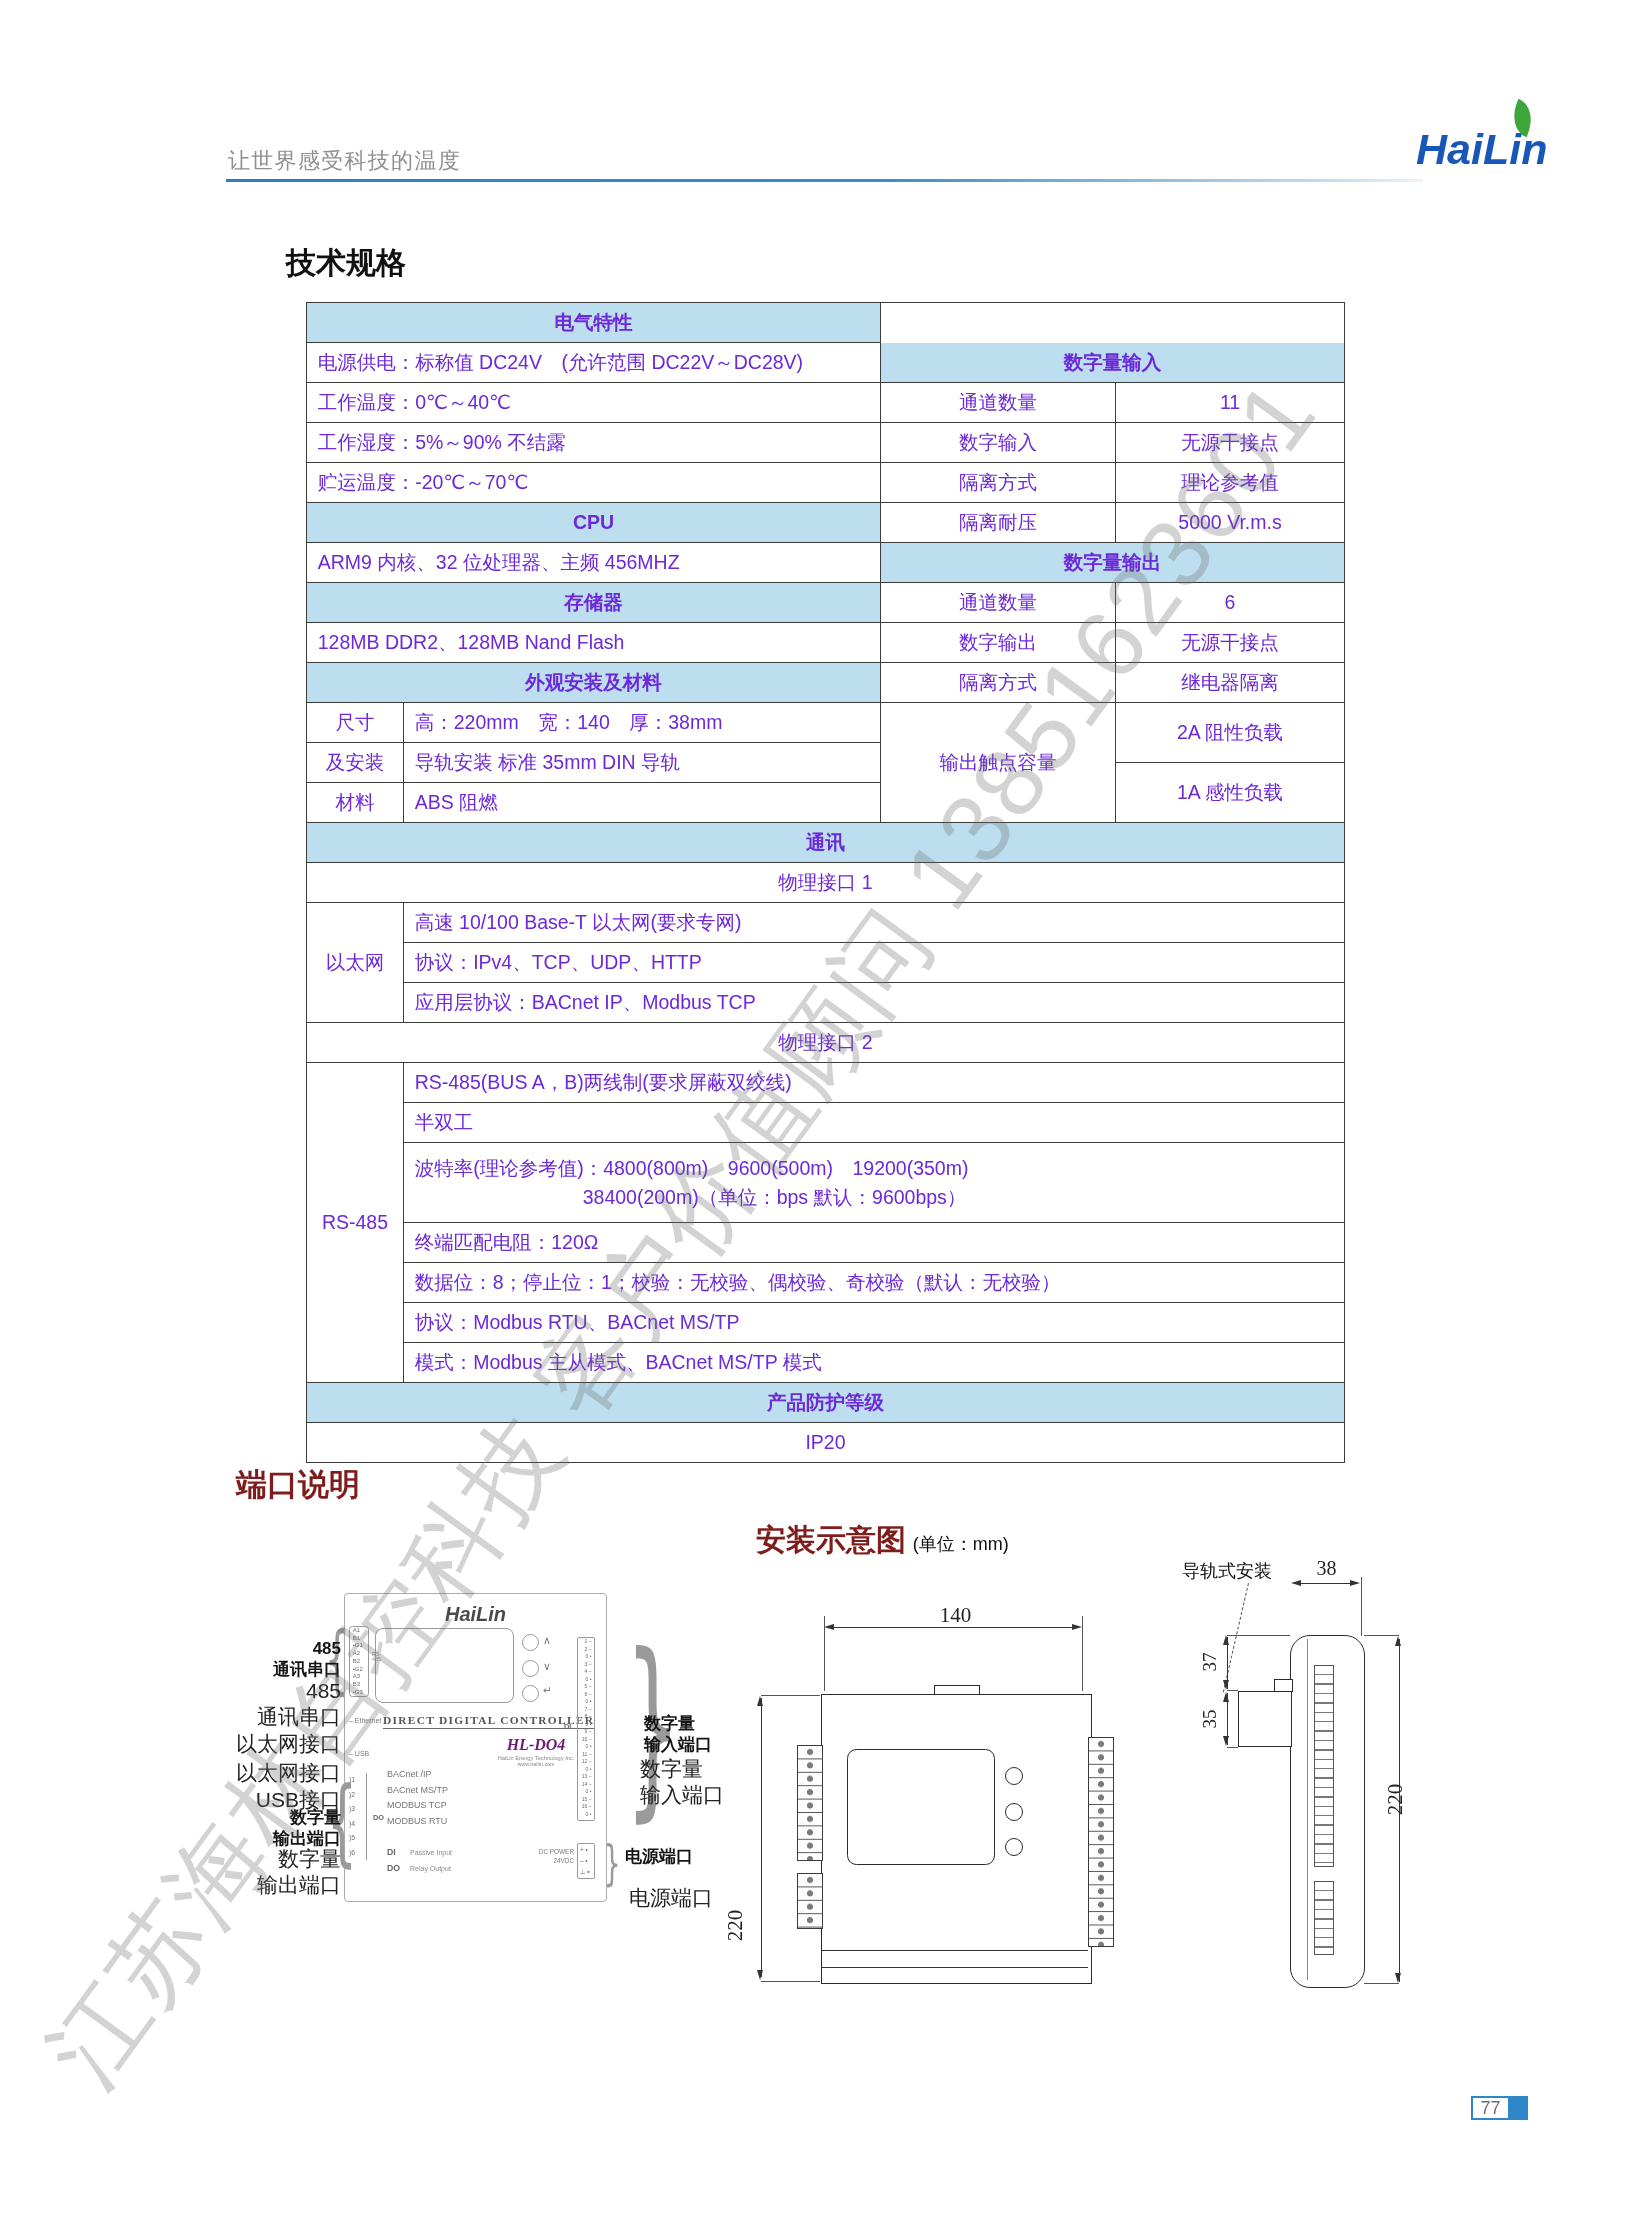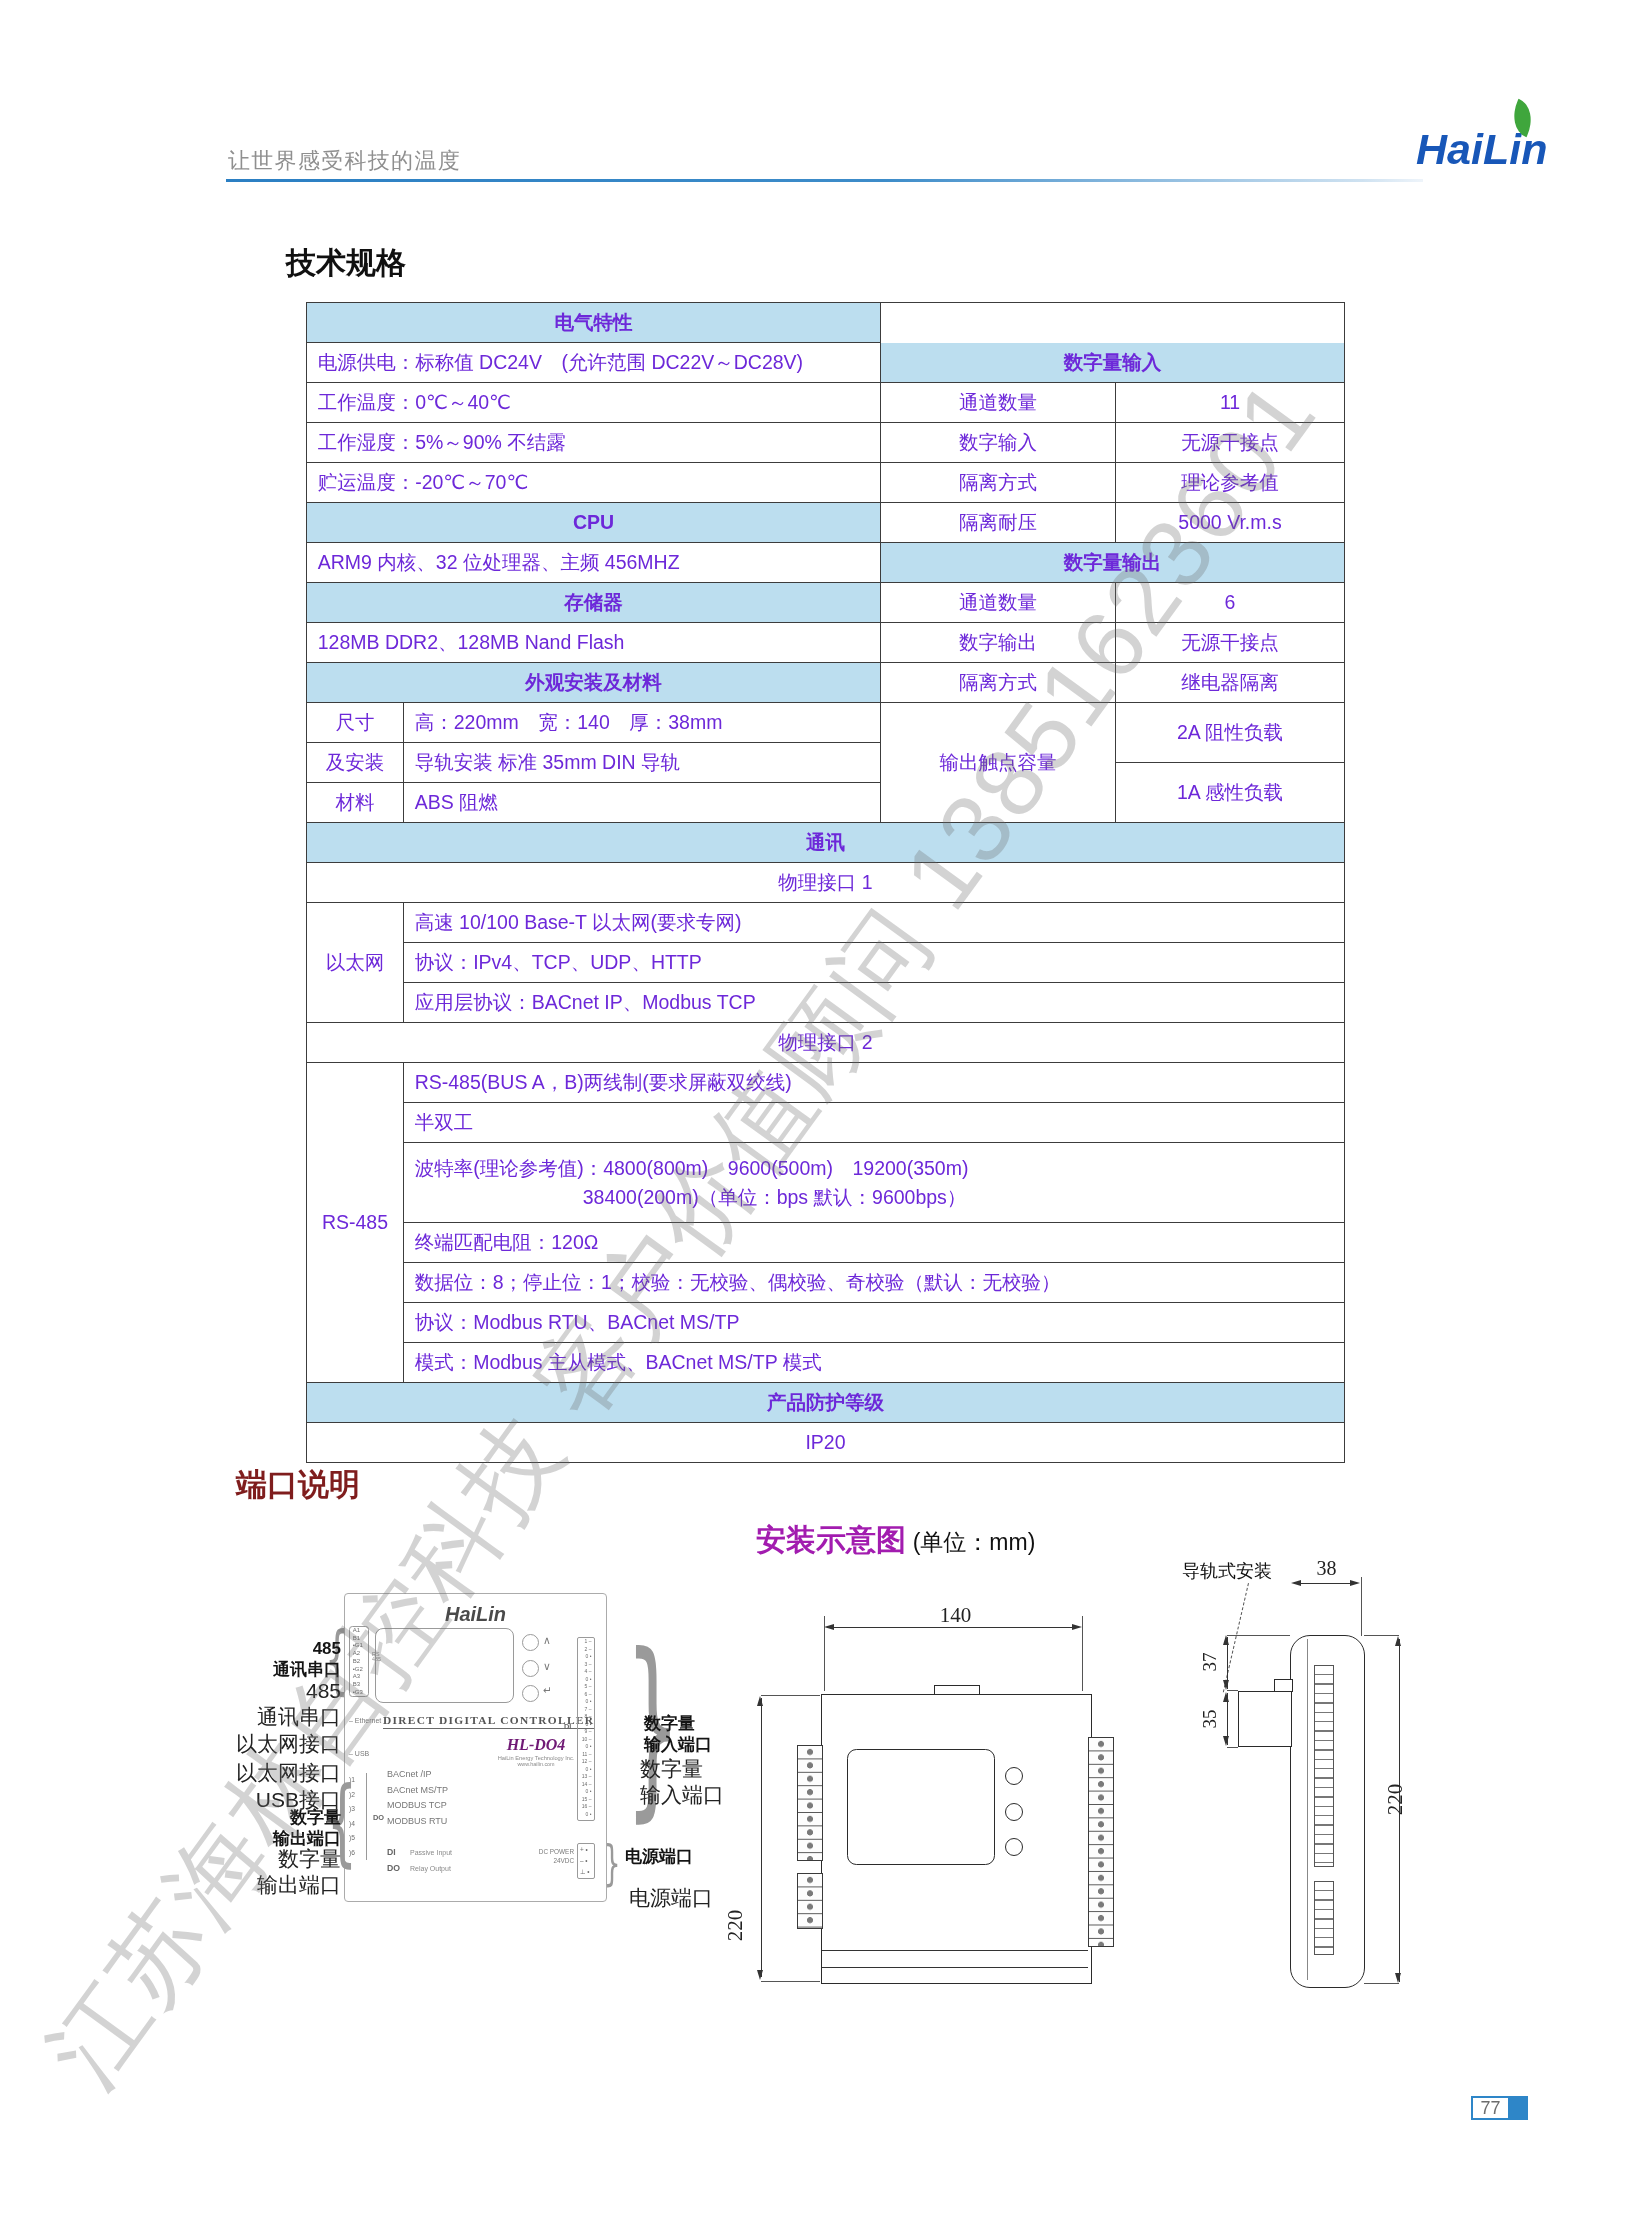--- a/index.html
+++ b/index.html
@@ -13,22 +13,22 @@
   .logo{position:absolute;left:1416px;top:106px;width:168px;height:81px;}
   .logo-text{position:absolute;left:0;top:19px;font-size:43px;font-weight:bold;font-style:italic;
              color:#1857B8;letter-spacing:0px;font-family:"Liberation Sans",sans-serif;}
   .leaf{position:absolute;left:95px;top:-4px;width:23px;height:32px;background:#3FA63C;
         border-radius:0 95% 0 95%;transform:rotate(24deg);}
 
   
   .spec-title{position:absolute;left:286px;top:243px;font-size:30px;font-weight:bold;color:#101010;}
   .ports-title{position:absolute;left:236px;top:1464px;font-size:31px;font-weight:bold;color:#7f1d1d;}
   .install-title{position:absolute;left:756px;top:1520px;display:flex;align-items:baseline;}
-  .install-title .t1{font-size:30px;font-weight:bold;color:#a21caf;}
-  .install-title .t2{font-size:23px;color:#101010;margin-left:6.7px;}
+  .install-title .t1{font-size:30px;font-weight:bold;color:#7f1d1d;}
+  .install-title .t2{font-size:18px;color:#101010;margin-left:6.7px;}
 
   
   .spec-table{position:absolute;left:306px;top:302px;display:grid;
               grid-template-columns:97px 477px 235px 228px;grid-auto-rows:40px;
               border:1.3px solid #3c3c3c;border-bottom:none;background:#fff;}
   .c{border-bottom:1.3px solid #3c3c3c;border-right:1.3px solid #3c3c3c;display:flex;align-items:center;
      padding:0 10.7px;font-size:19.5px;color:#6d28d9;box-sizing:border-box;line-height:1.15;}
   .nr{border-right:none;}
   .bl{background:#BCDEEF;font-weight:bold;justify-content:center;padding:0;}
   .ct{justify-content:center;padding:0;text-align:center;}

